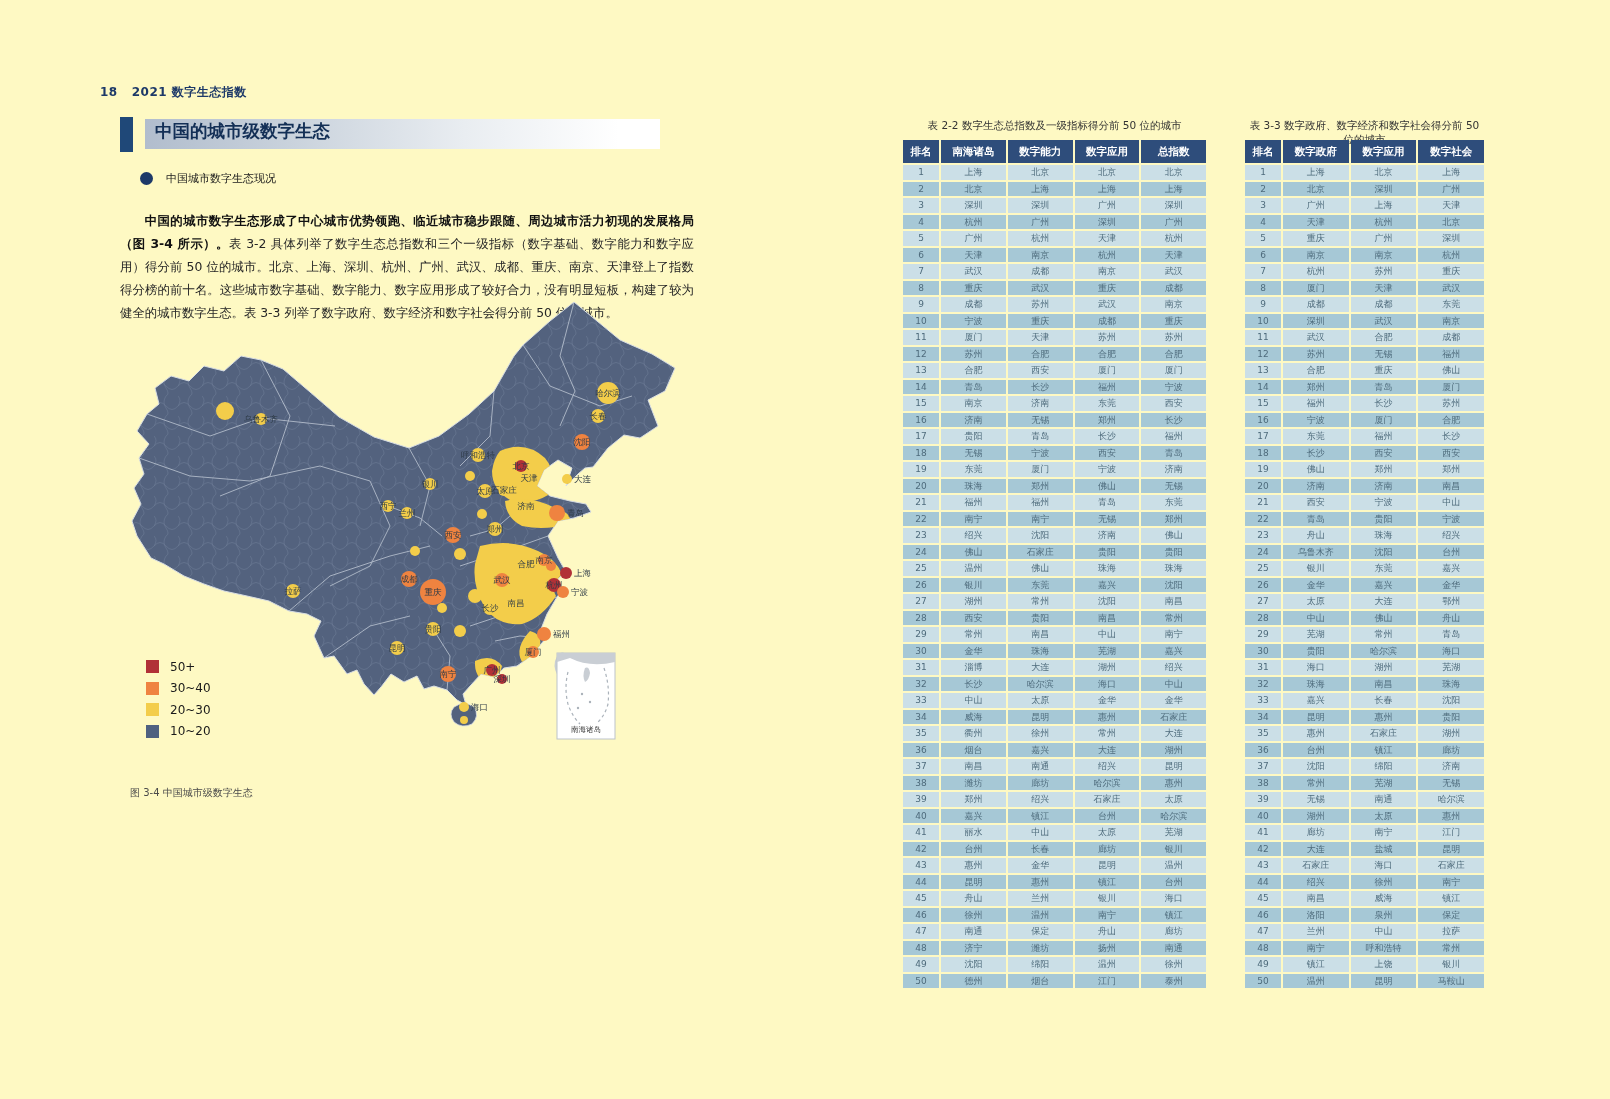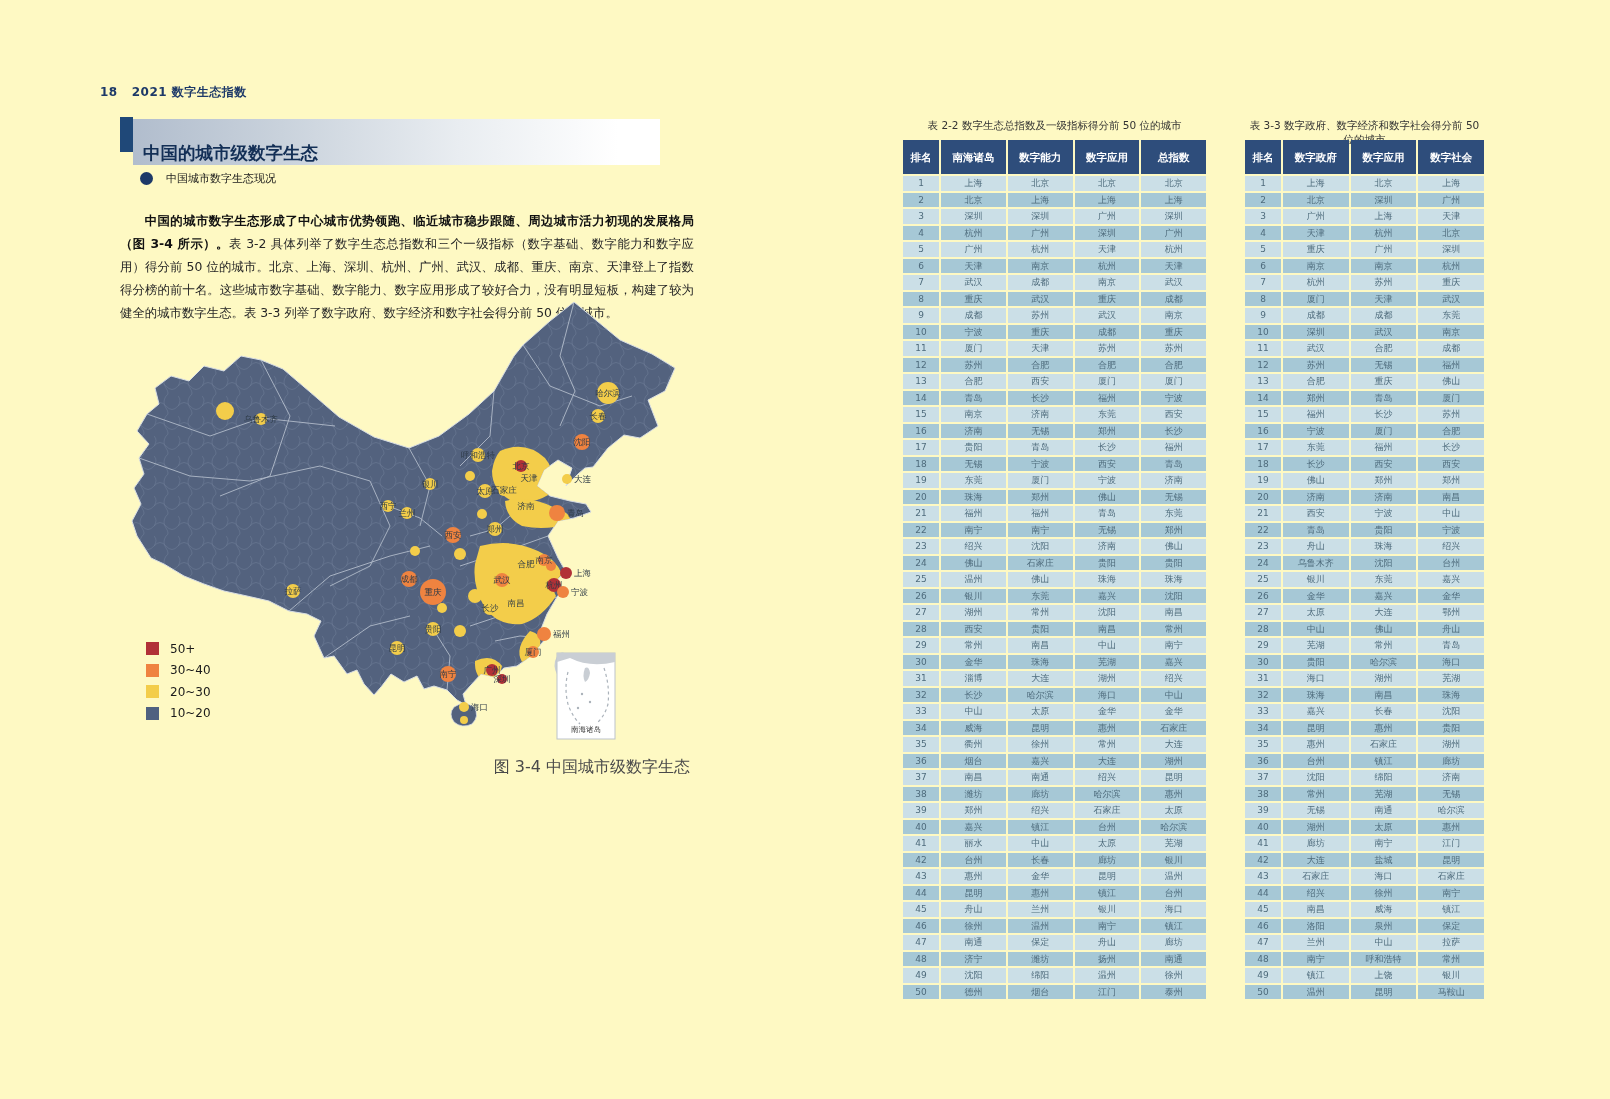--- a/index.html
+++ b/index.html
@@ -9,46 +9,46 @@
 
   
   .runhead{font-size:12px;font-weight:bold;color:#1d3968;letter-spacing:.5px;}
   .runhead .pn{margin-right:14px;}
   .runhead-r{text-align:right;}
   .runhead-r .pn{margin-left:14px;margin-right:0;}
 
   
   .title-block{left:120px;top:117px;width:540px;height:36px;display:flex;align-items:flex-start;}
   .title-accent{width:13px;height:35px;background:#1f4878;flex:0 0 auto;}
-  .title-strip{margin-top:2px;height:46px;flex:1;
+  .title-strip{margin-top:2px;height:30px;flex:1;
     background:linear-gradient(to right,#b1bdcd 0%,#c9d2dc 28%,#e9edf1 62%,#ffffff 92%);
-    display:flex;align-items:flex-end;}
+    display:flex;align-items:flex-start;margin-left:12px;}
   .title-strip h1{margin:0 0 0 10px;font-size:17.5px;color:#132f56;font-weight:bold;}
 
   .bullet-line{left:140px;top:171px;display:flex;align-items:center;}
   .bullet-dot{width:13px;height:13px;border-radius:50%;background:#1d3968;margin-right:13px;}
   .bullet-line h2{margin:0;font-size:11px;color:#1a1a1a;font-weight:normal;}
 
   .para{left:120px;top:197px;width:574px;font-size:12.4px;line-height:23px;color:#262626;
     text-align:justify;text-indent:2em;}
   .para b{font-weight:bold;color:#111;}
 
   
   #map-wrap{left:130px;top:296px;width:560px;height:456px;}
-  .legend{left:146px;top:638px;}
+  .legend{left:146px;top:656px;}
   .legend-item{display:flex;align-items:center;height:21.5px;}
   .legend-swatch{width:13px;height:13px;margin-right:11px;flex:0 0 auto;}
   .legend-label{font-size:12px;color:#1a1a1a;}
-  .fig-caption{left:130px;top:757px;width:560px;text-align:right;font-size:16px;color:#4a4a4a;}
+  .fig-caption{left:130px;top:786px;width:560px;text-align:left;font-size:10px;color:#4a4a4a;}
 
   
   .tbl-caption{font-size:10.5px;color:#333;text-align:center;}
   table.datatbl{border-collapse:separate;border-spacing:2px;table-layout:fixed;}
   table.datatbl th{background:#2e4d7b;color:#fff;font-size:10.5px;font-weight:bold;
-    height:34px;line-height:17px;padding:0;text-align:center;}
+    height:23px;line-height:17px;padding:0;text-align:center;}
   table.datatbl td{font-size:9px;color:#4e6b7c;height:14.5px;line-height:14.5px;
     padding:0;text-align:center;overflow:hidden;white-space:nowrap;}
   table.datatbl tbody tr:nth-child(odd) td{background:#cbdfe7;}
   table.datatbl tbody tr:nth-child(even) td{background:#a6c8d6;}
 
   svg text{font-family:"DejaVu Sans","Liberation Sans",sans-serif;}
 </style>
 </head>
 <body>
 

